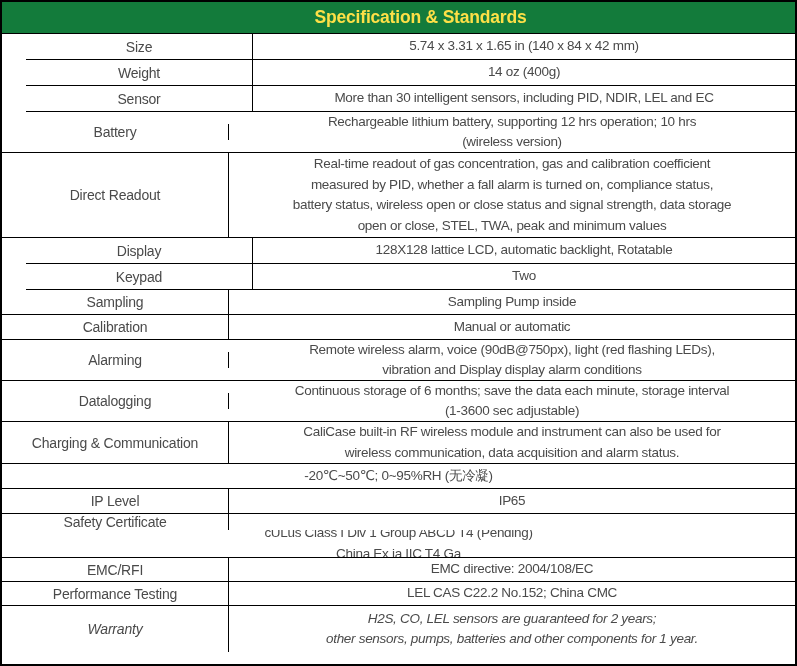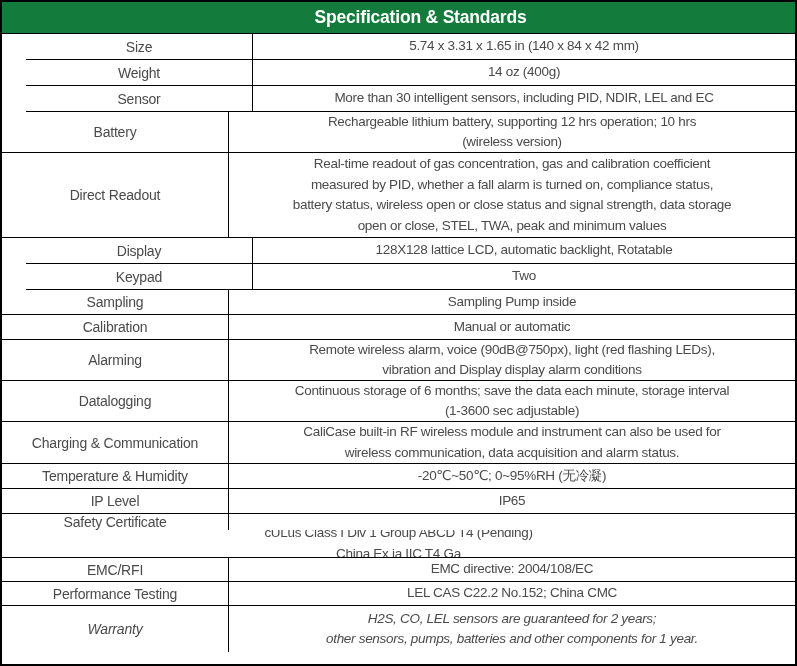--- a/index.html
+++ b/index.html
@@ -21,21 +21,21 @@
     box-sizing: border-box;
     height: 32px;
     background: #137B3B;
     border-bottom: 1px solid #000000;
     display: flex;
     align-items: center;
     justify-content: center;
     flex: 0 0 auto;
   }
   .header-title {
-    color: #ffffff;
+    color: #fde047;
     font-size: 17.5px;
     font-weight: bold;
     letter-spacing: -0.2px;
     margin-left: 44px;
   }
   .row {
     box-sizing: border-box;
     display: flex;
     flex-direction: row;
     border-bottom: 1px solid #000000;
@@ -65,21 +65,21 @@
     font-size: 13.5px;
     letter-spacing: -0.3px;
     line-height: 20.5px;
     white-space: pre-line;
     padding: 0 4px;
   }
   
   .rh-1  { height: 26px; margin-left: 24px; }
   .rh-1a { height: 25px; justify-content: space-between; }
   .rh-1b { height: 24px; }
-  .rh-2  { height: 41px; }
+  .rh-2  { height: 41px; align-items: center; }
   .rh-2a { height: 42px; }
   .rh-2b { height: 44px; flex-direction: column; }
   .rh-2c { height: 46px; font-style: italic; }
   .rh-4  { height: 85px; }
 </style>
 </head>
 <body>
 
 <div class="spec-table">
 
@@ -148,21 +148,20 @@
 (1-3600 sec adjustable)</div>
   </div>
 
   <div class="row rh-2a">
     <div class="cell label">Charging &amp; Communication</div>
     <div class="cell value">CaliCase built-in RF wireless module and instrument can also be used for
 wireless communication, data acquisition and alarm status.</div>
   </div>
 
   <div class="row rh-1a">
-    <div class="cell label">Temperature &amp; Humidity</div>
     <div class="cell value">-20℃~50℃;  0~95%RH (无冷凝)</div>
   </div>
 
   <div class="row rh-1a">
     <div class="cell label">IP Level</div>
     <div class="cell value">IP65</div>
   </div>
 
   <div class="row rh-2b">
     <div class="cell label">Safety Certificate</div>

